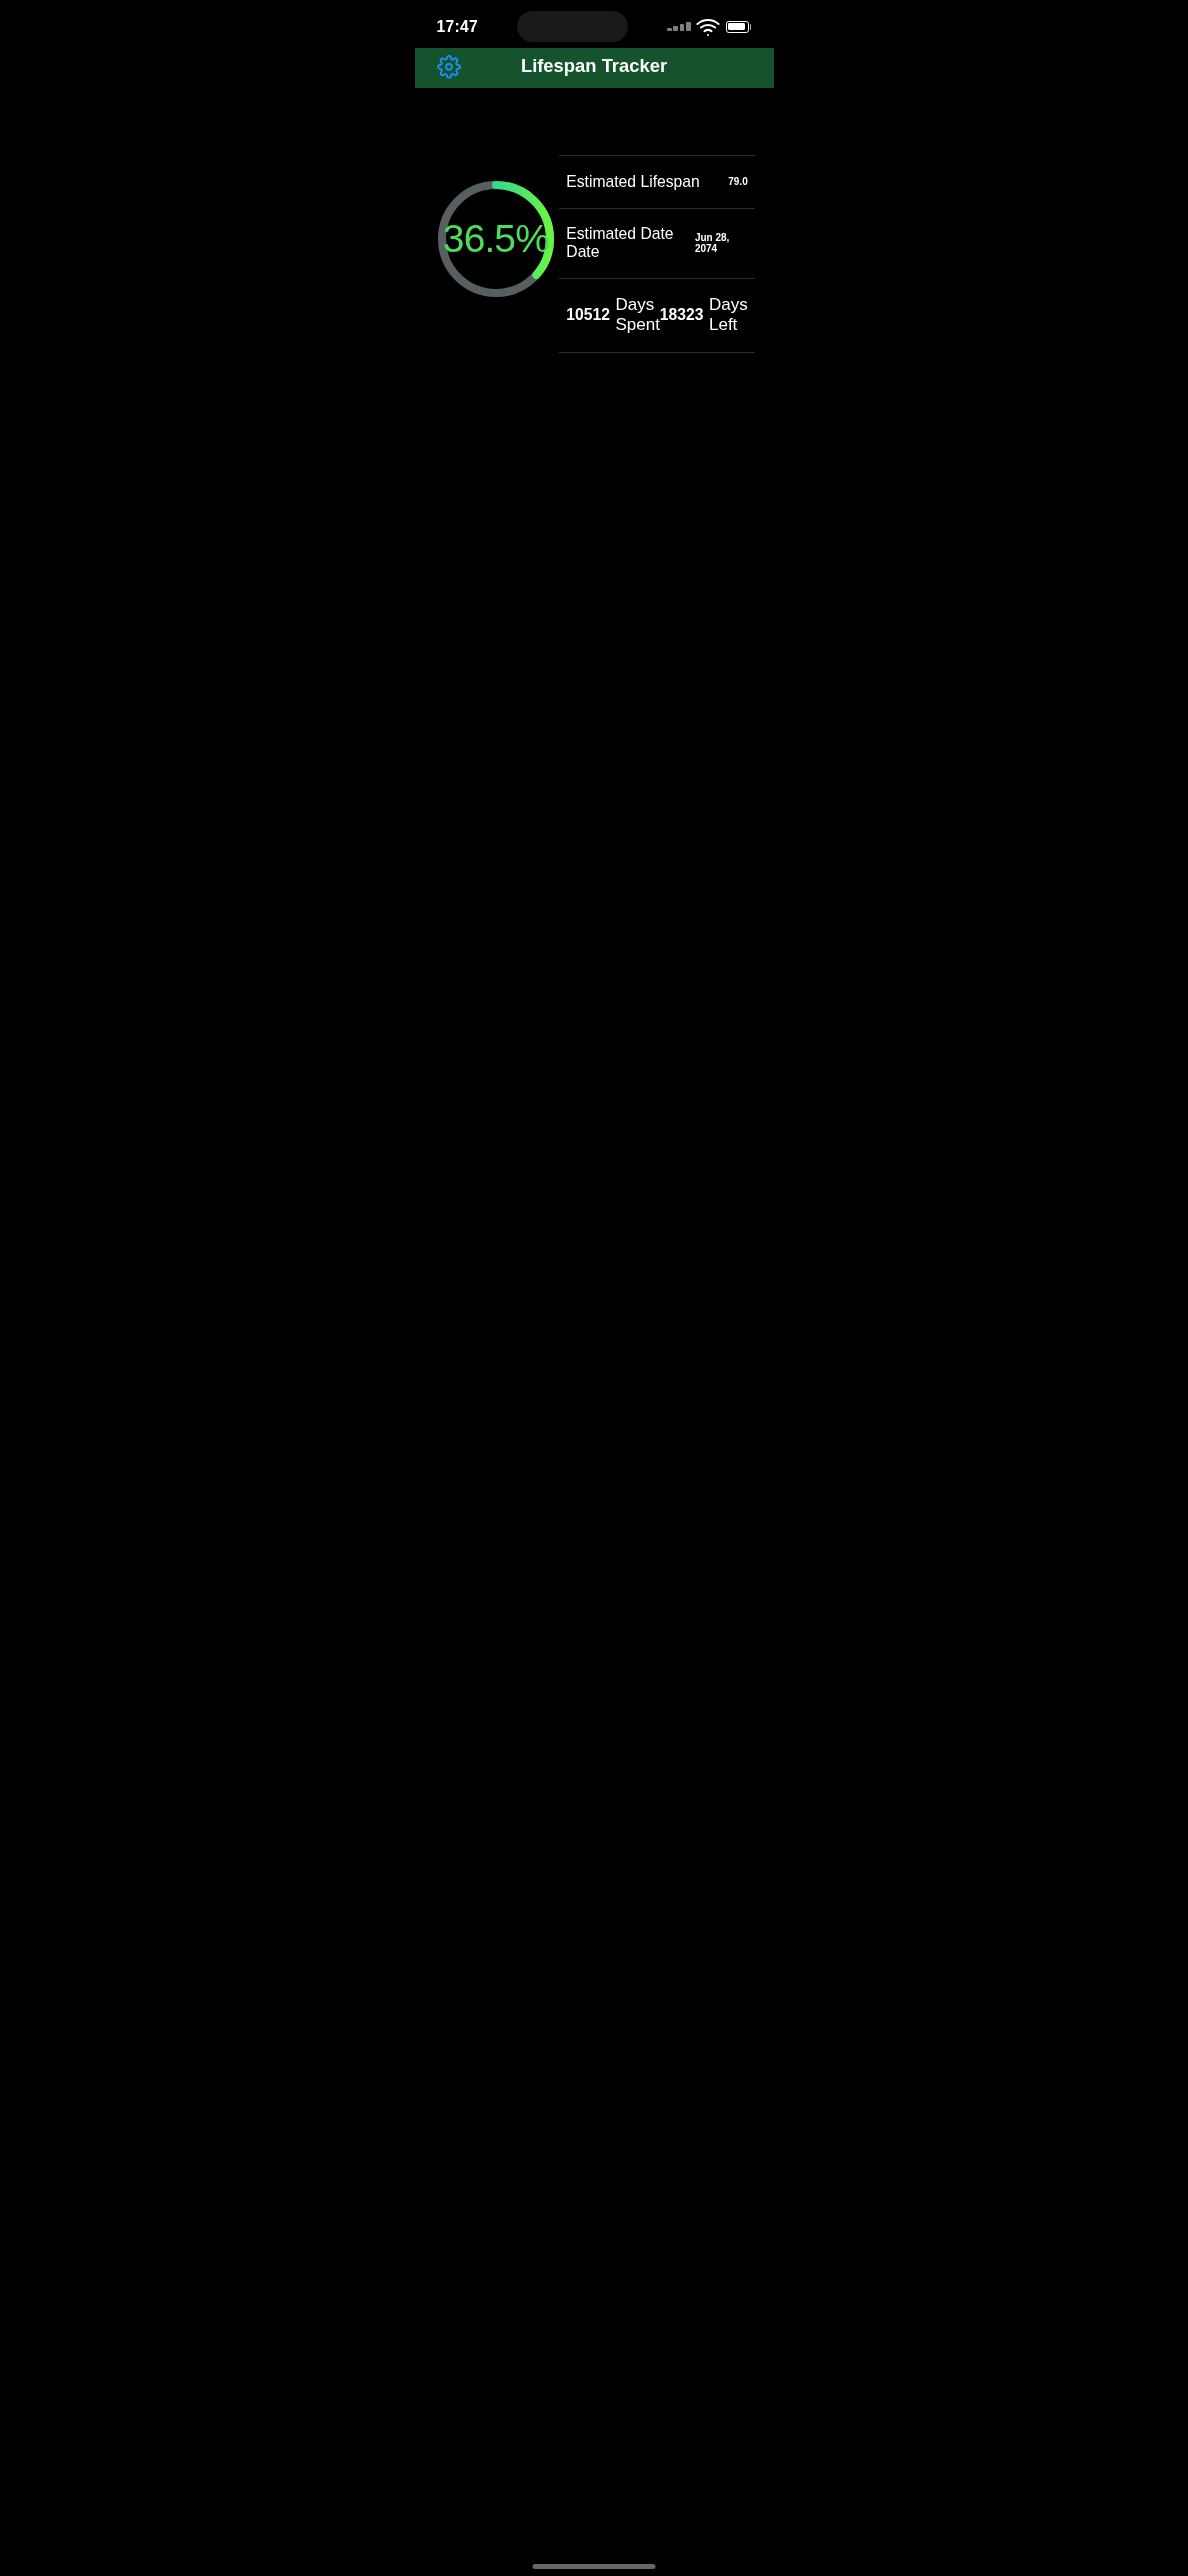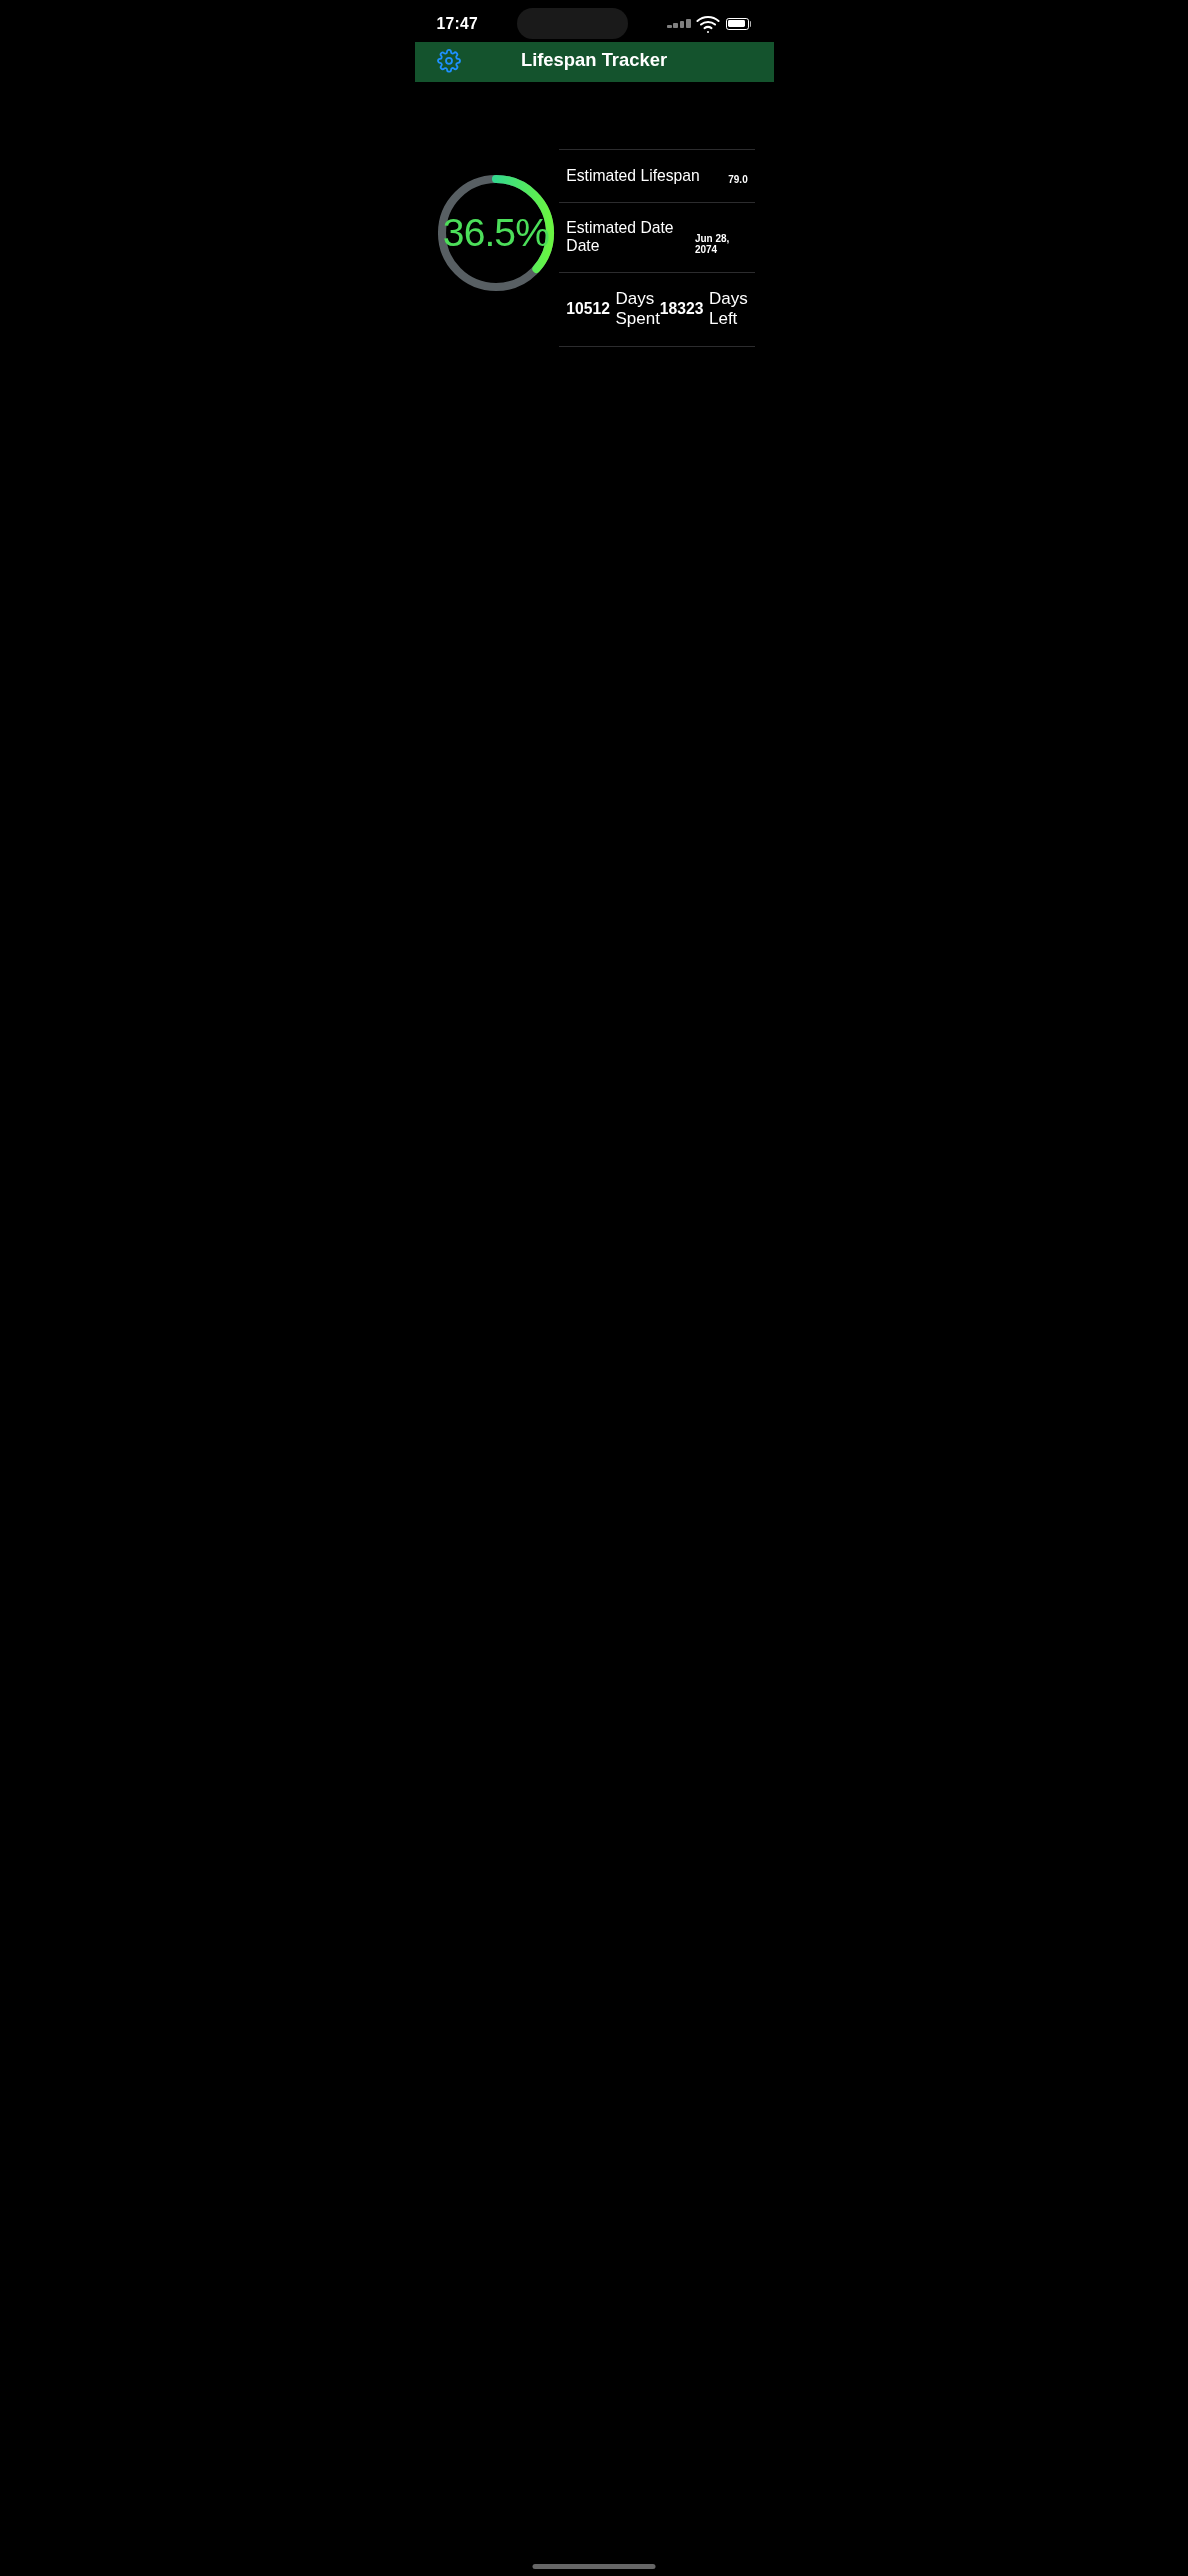--- a/index.html
+++ b/index.html
@@ -19,21 +19,21 @@
       position: relative;
       overflow-x: hidden;
     }
 
     
     .status-bar {
       display: flex;
       justify-content: space-between;
       align-items: center;
       padding: 13px 22px 7.4px 22px;
-      height: 42px;
+      height: 48px;
     }
 
     .status-time {
       font-size: 15.7px;
       font-weight: 600;
       color: #fff;
       letter-spacing: 0.3px;
     }
 
     .status-center {
@@ -162,21 +162,21 @@
 
     
     .stats-table {
       width: 100%;
       border-top: 0.9px solid #2c2c2e;
     }
 
     .stats-row {
       display: flex;
       justify-content: space-between;
-      align-items: flex-end;
+      align-items: center;
       padding: 16.6px 7.4px;
       border-bottom: 0.9px solid #2c2c2e;
     }
 
     .stats-label {
       font-size: 15.7px;
       font-weight: 400;
       color: #fff;
     }
 

